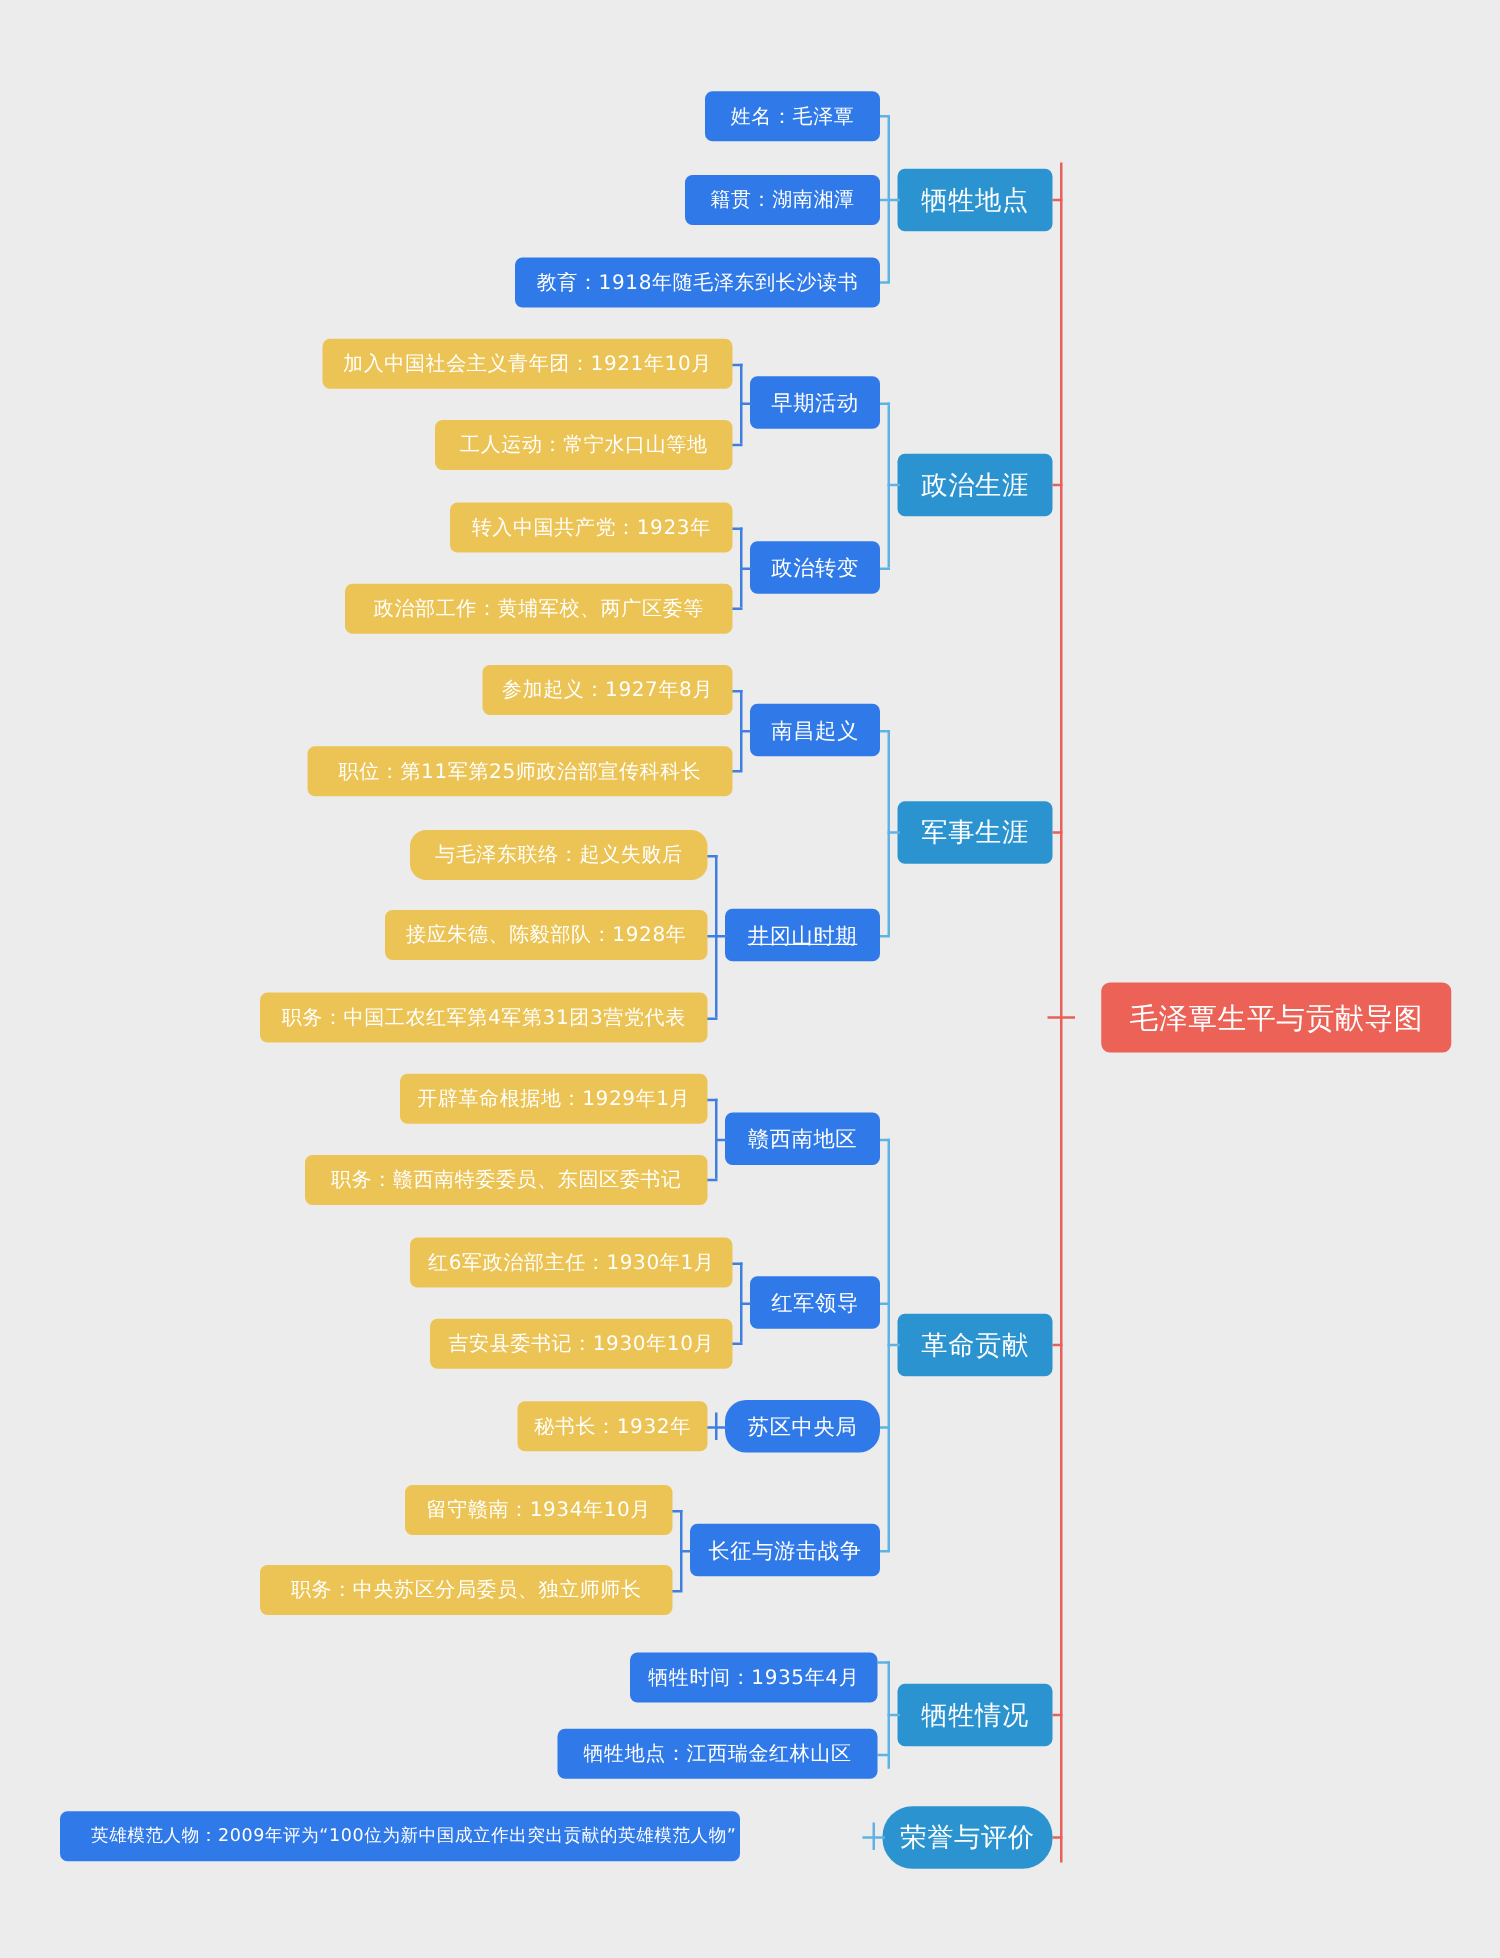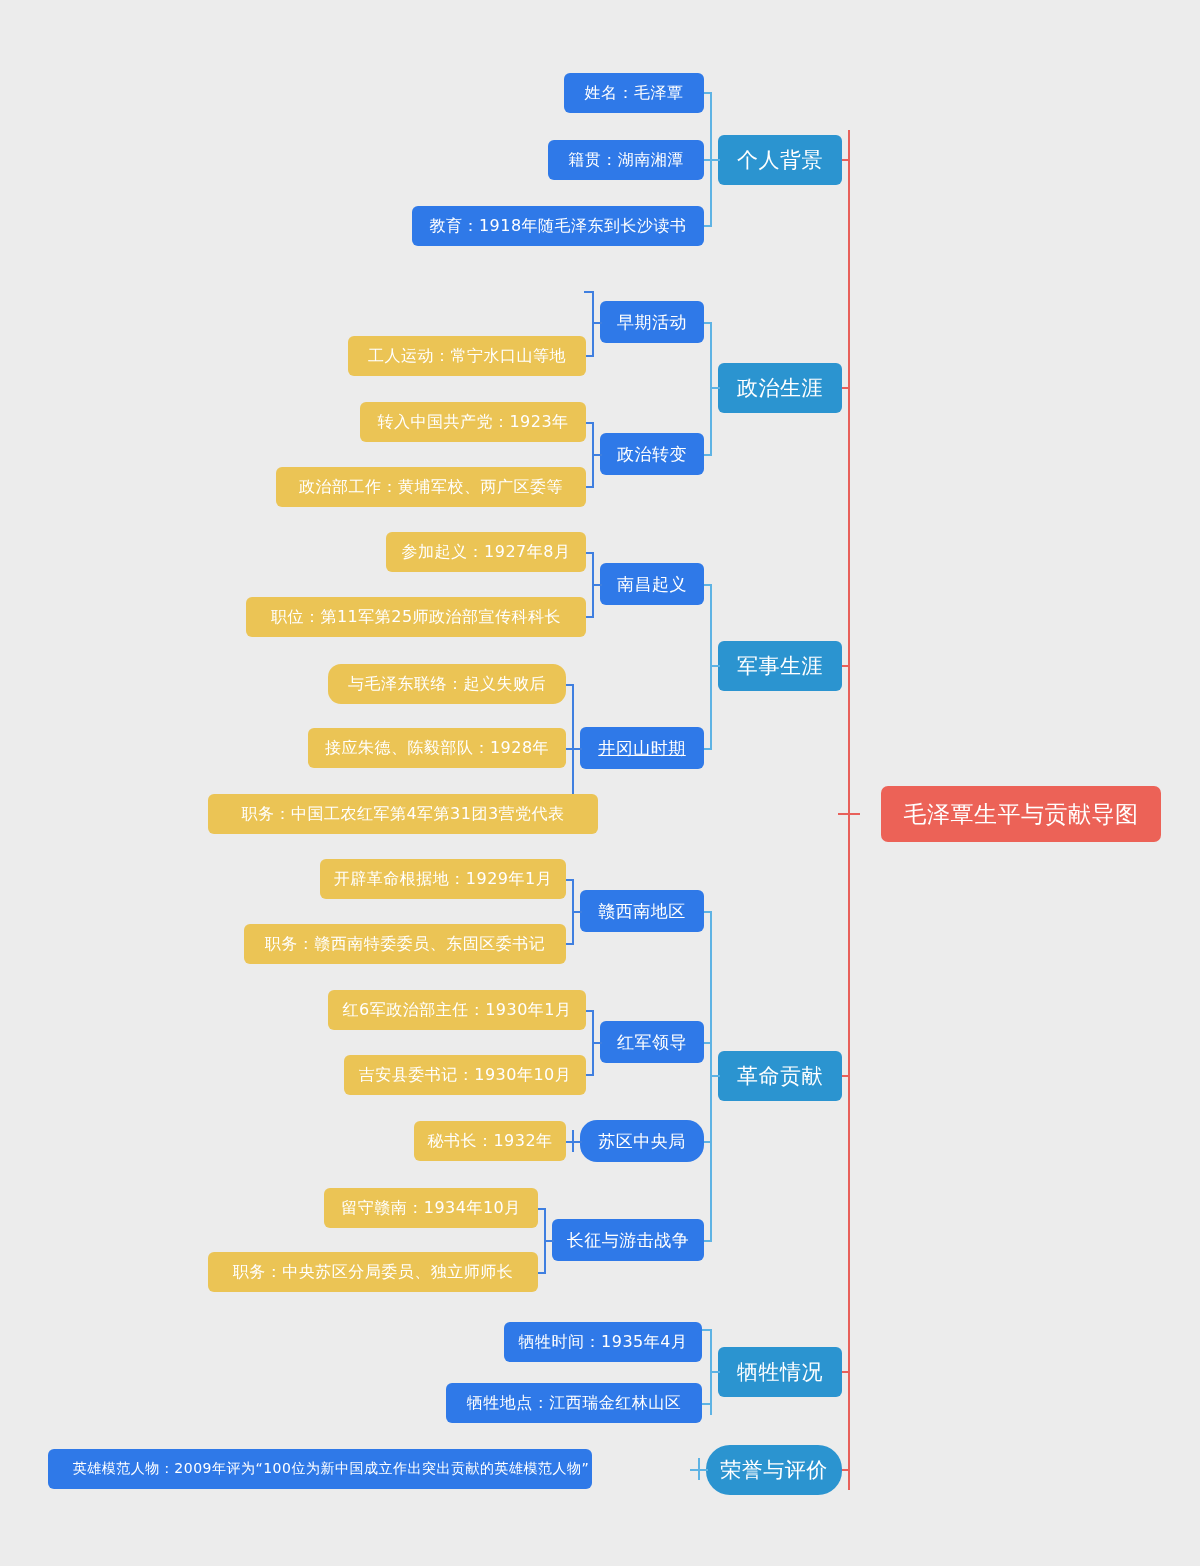--- a/index.html
+++ b/index.html
@@ -80,21 +80,21 @@
 <body>
 
 <div id="canvas">
 
   <div class="conn-v c-red" style="left:848px; top:130px; height:1360px;"></div>
   <div class="conn-h c-red" style="left:838px; top:813px; width:22px;"></div>
 
   <div class="node root" style="left:858px; top:786px; width:280px;margin-left:23px;">毛泽覃生平与贡献导图</div>
 
   <div class="conn-h c-red" style="left:842px; top:159px; width:8px;"></div>
-  <div class="node lvl1" style="left:718px; top:135px; width:124px;">个人背景</div>
+  <div class="node lvl1" style="left:718px; top:135px; width:124px;">牺牲地点</div>
 
   <div class="conn-v c-lblue" style="left:710px; top:92px; height:134px;"></div>
   <div class="conn-h c-lblue" style="left:710px; top:159px; width:10px;"></div>
   <div class="conn-h c-lblue" style="left:702px; top:92px; width:10px;"></div>
   <div class="conn-h c-lblue" style="left:702px; top:159px; width:10px;"></div>
   <div class="conn-h c-lblue" style="left:702px; top:225px; width:10px;"></div>
 
   <div class="node leaf-blue" style="left:564px; top:73px; width:140px;">姓名：毛泽覃</div>
   <div class="node leaf-blue" style="left:548px; top:140px; width:156px;">籍贯：湖南湘潭</div>
   <div class="node leaf-blue" style="left:412px; top:206px; width:292px;">教育：1918年随毛泽东到长沙读书</div>
@@ -105,20 +105,21 @@
   <div class="conn-v c-lblue" style="left:710px; top:322px; height:132px;"></div>
   <div class="conn-h c-lblue" style="left:710px; top:387px; width:10px;"></div>
   <div class="conn-h c-lblue" style="left:702px; top:322px; width:10px;"></div>
   <div class="conn-h c-lblue" style="left:702px; top:454px; width:10px;"></div>
 
   <div class="node lvl2" style="left:600px; top:301px; width:104px;">早期活动</div>
   <div class="conn-v c-blue" style="left:592px; top:291px; height:64px;"></div>
   <div class="conn-h c-blue" style="left:592px; top:322px; width:10px;"></div>
   <div class="conn-h c-blue" style="left:584px; top:291px; width:10px;"></div>
   <div class="conn-h c-blue" style="left:584px; top:355px; width:10px;"></div>
+  <div class="node leaf-yellow" style="left:258px; top:271px; width:328px;">加入中国社会主义青年团：1921年10月</div>
   <div class="node leaf-yellow" style="left:348px; top:336px; width:238px;">工人运动：常宁水口山等地</div>
 
   <div class="node lvl2" style="left:600px; top:433px; width:104px;">政治转变</div>
   <div class="conn-v c-blue" style="left:592px; top:422px; height:64px;"></div>
   <div class="conn-h c-blue" style="left:592px; top:454px; width:10px;"></div>
   <div class="conn-h c-blue" style="left:584px; top:422px; width:10px;"></div>
   <div class="conn-h c-blue" style="left:584px; top:486px; width:10px;"></div>
   <div class="node leaf-yellow" style="left:360px; top:402px; width:226px;">转入中国共产党：1923年</div>
   <div class="node leaf-yellow" style="left:276px; top:467px; width:310px;">政治部工作：黄埔军校、两广区委等</div>
 
@@ -139,21 +140,21 @@
   <div class="node leaf-yellow" style="left:246px; top:597px; width:340px;">职位：第11军第25师政治部宣传科科长</div>
 
   <div class="node lvl2" style="left:580px; top:727px; width:124px;text-decoration:underline;">井冈山时期</div>
   <div class="conn-v c-blue" style="left:572px; top:684px; height:130px;"></div>
   <div class="conn-h c-blue" style="left:572px; top:748px; width:10px;"></div>
   <div class="conn-h c-blue" style="left:564px; top:684px; width:10px;"></div>
   <div class="conn-h c-blue" style="left:564px; top:748px; width:10px;"></div>
   <div class="conn-h c-blue" style="left:564px; top:814px; width:10px;"></div>
   <div class="node leaf-yellow" style="left:328px; top:664px; width:238px;border-radius:13px;">与毛泽东联络：起义失败后</div>
   <div class="node leaf-yellow" style="left:308px; top:728px; width:258px;">接应朱德、陈毅部队：1928年</div>
-  <div class="node leaf-yellow" style="left:208px; top:794px; width:390px;">职务：中国工农红军第4军第31团3营党代表</div>
+  <div class="node leaf-yellow" style="left:208px; top:794px; width:358px;">职务：中国工农红军第4军第31团3营党代表</div>
 
   <div class="conn-h c-red" style="left:842px; top:1075px; width:8px;"></div>
   <div class="node lvl1" style="left:718px; top:1051px; width:124px;">革命贡献</div>
 
   <div class="conn-v c-lblue" style="left:710px; top:911px; height:330px;"></div>
   <div class="conn-h c-lblue" style="left:710px; top:1075px; width:10px;"></div>
   <div class="conn-h c-lblue" style="left:702px; top:911px; width:10px;"></div>
   <div class="conn-h c-lblue" style="left:702px; top:1042px; width:10px;"></div>
   <div class="conn-h c-lblue" style="left:702px; top:1141px; width:10px;"></div>
   <div class="conn-h c-lblue" style="left:702px; top:1240px; width:10px;"></div>

